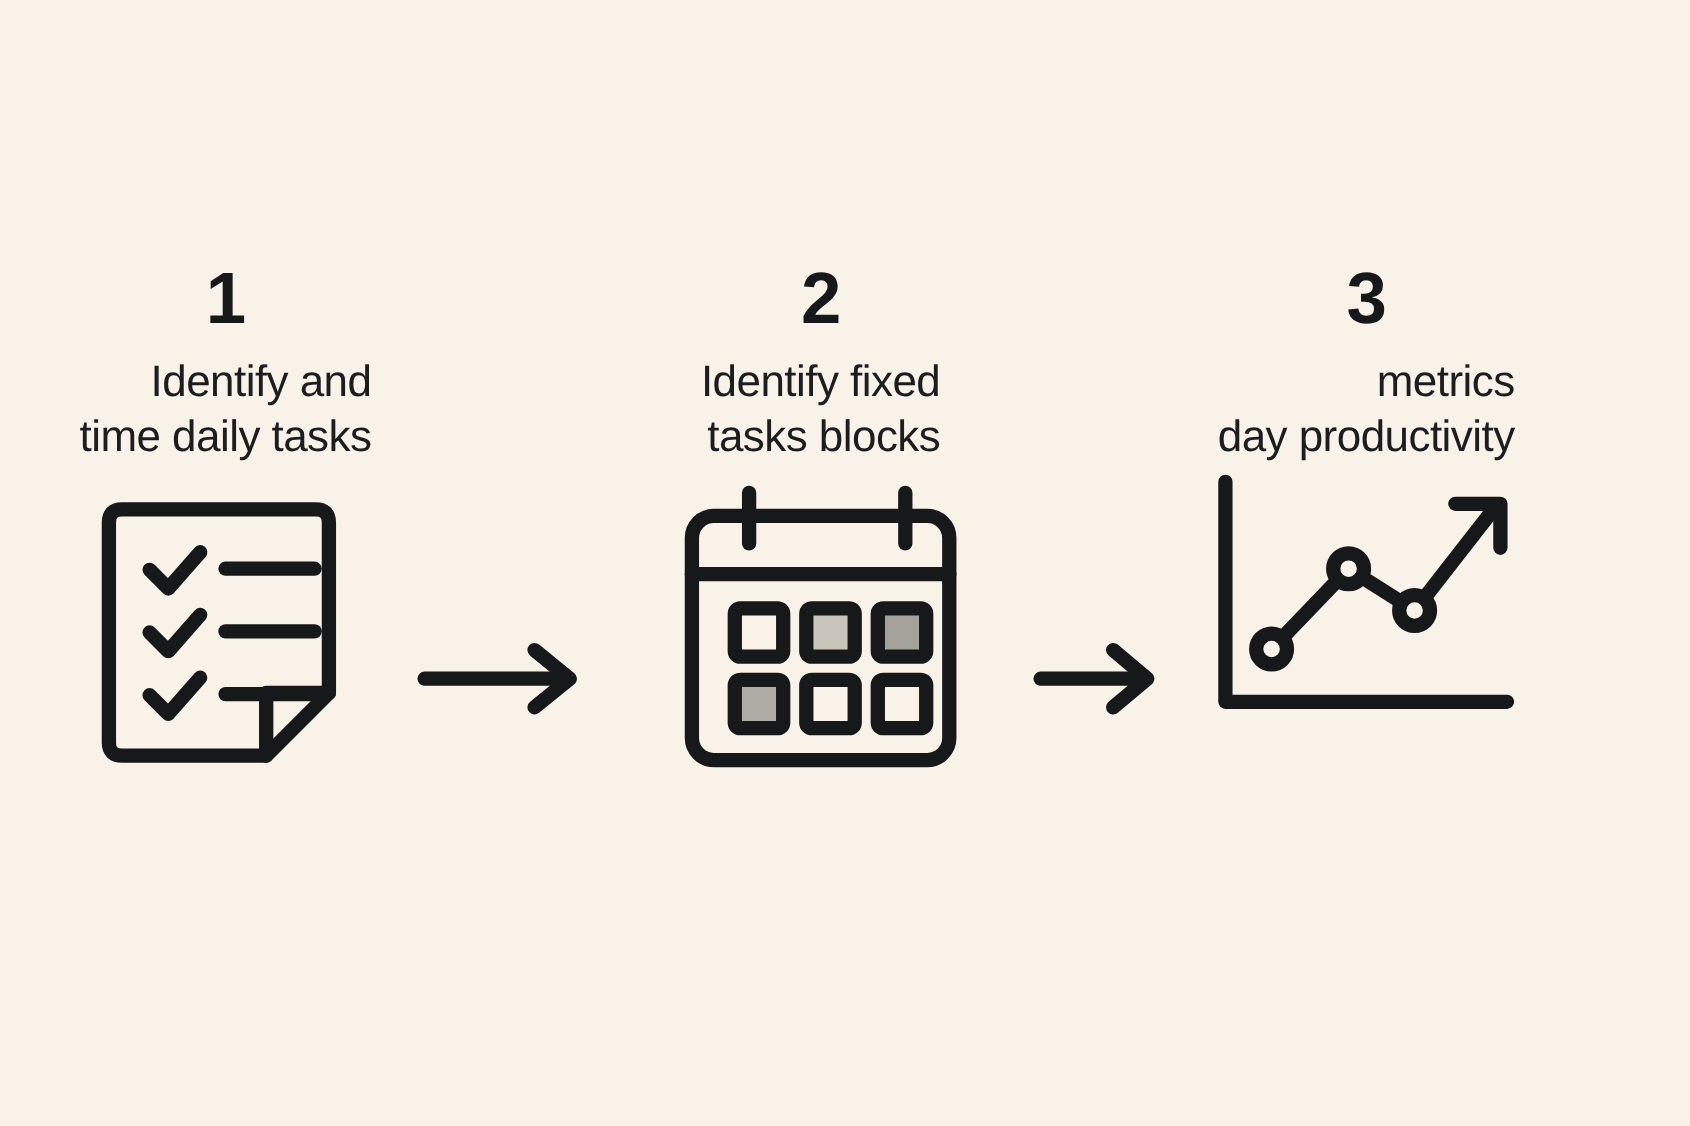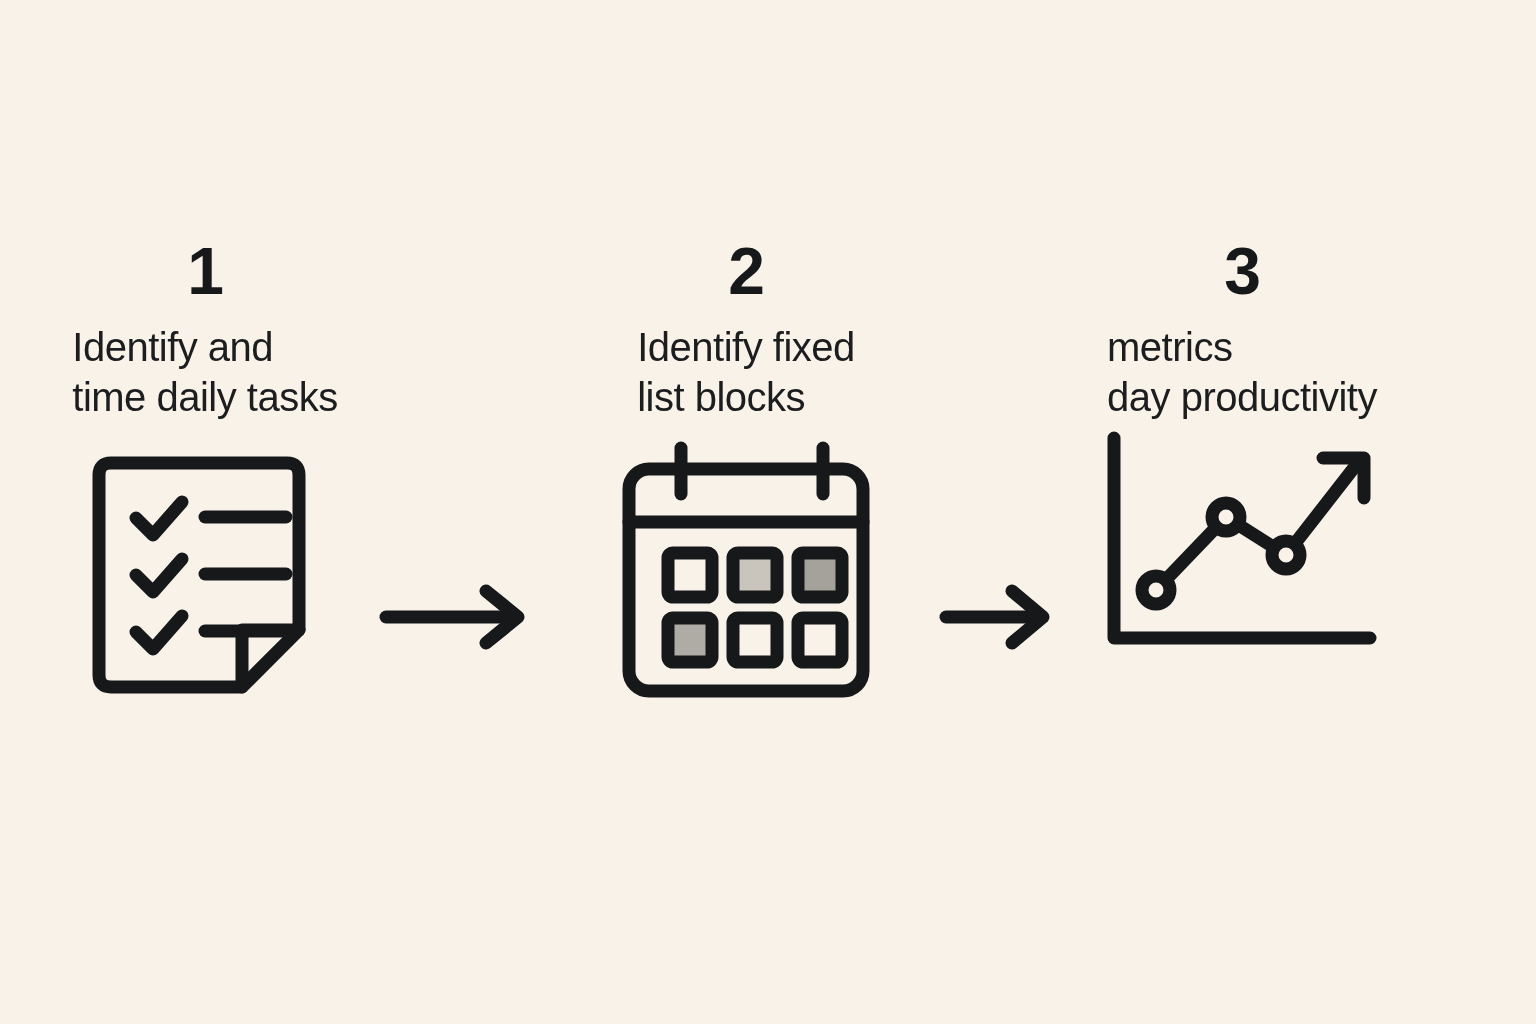--- a/index.html
+++ b/index.html
@@ -41,21 +41,21 @@
     color: #16181a;
     line-height: 1;
     letter-spacing: -1px;
     height: 72px;
   }
   .step-label {
     margin-top: 12px;
     font-size: 40px;
     line-height: 1.25;
     color: #1b1d1f;
-    text-align: left;
+    text-align: right;
     font-weight: 400;
     letter-spacing: -0.5px;
     max-width: 380px;
   }
   .step-icon {
     margin-top: 14px;
     display: block;
   }
   .step-1 .step-icon { margin-top: 22px; }
   .step-2 .step-icon { margin-top: 14px; }
@@ -104,21 +104,21 @@
     <svg width="155" height="68" viewBox="0 0 155 68" fill="none" stroke="#16181a" stroke-width="13" stroke-linecap="round" stroke-linejoin="round">
       <path d="M 8 34 L 132 34"></path>
       <path d="M 108 8 L 140 34 L 108 60"></path>
     </svg>
   </div>
 
   <div class="step step-2">
     <div class="step-number">2</div>
     <div class="step-label">
       <div>Identify fixed</div>
-      <div>list blocks</div>
+      <div>tasks blocks</div>
     </div>
     <div class="step-icon">
       <svg width="262" height="268" viewBox="0 0 262 268" fill="none" stroke="#16181a" stroke-width="13" stroke-linecap="round" stroke-linejoin="round">
 
         <path d="M 66 12 L 66 58"></path>
         <path d="M 208 12 L 208 58"></path>
 
         <rect x="14" y="33" width="234" height="222" rx="20"></rect>
 
         <path d="M 14 86 L 248 86"></path>

